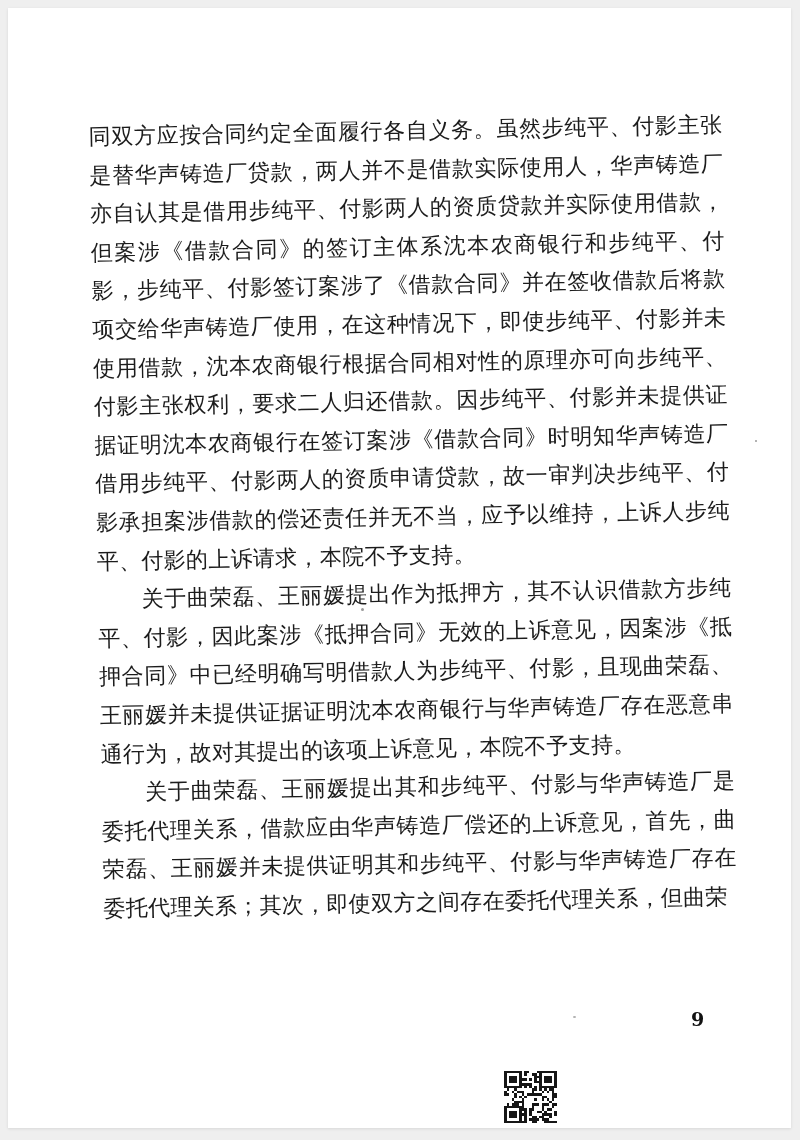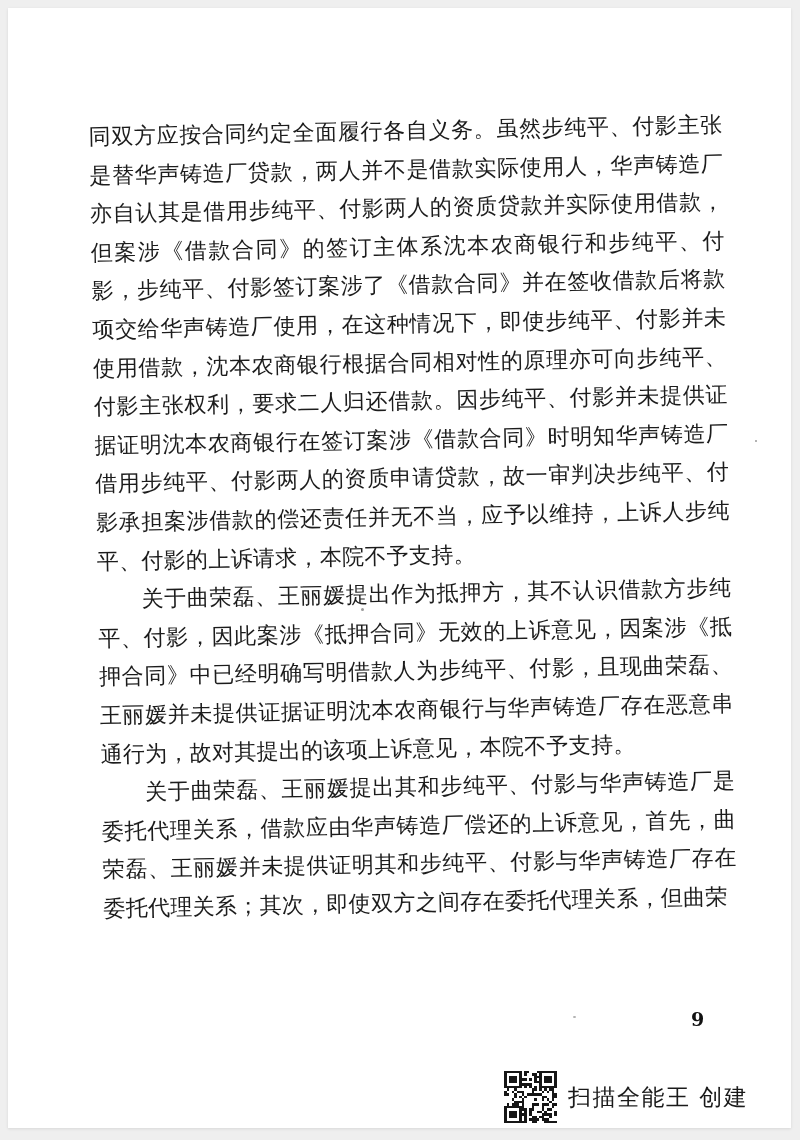--- a/index.html
+++ b/index.html
@@ -546,17 +546,16 @@
           <div class="qr-cell on"></div>
           <div class="qr-cell"></div>
           <div class="qr-cell"></div>
           <div class="qr-cell"></div>
           <div class="qr-cell on"></div>
           <div class="qr-cell on"></div>
           <div class="qr-cell on"></div>
           <div class="qr-cell on"></div>
           <div class="qr-cell on"></div>
         </div>
-      <div class="footer-label">扫描全能王 创建</div>
     </div>
 
   </div>
 </div>
 
 </body></html>

